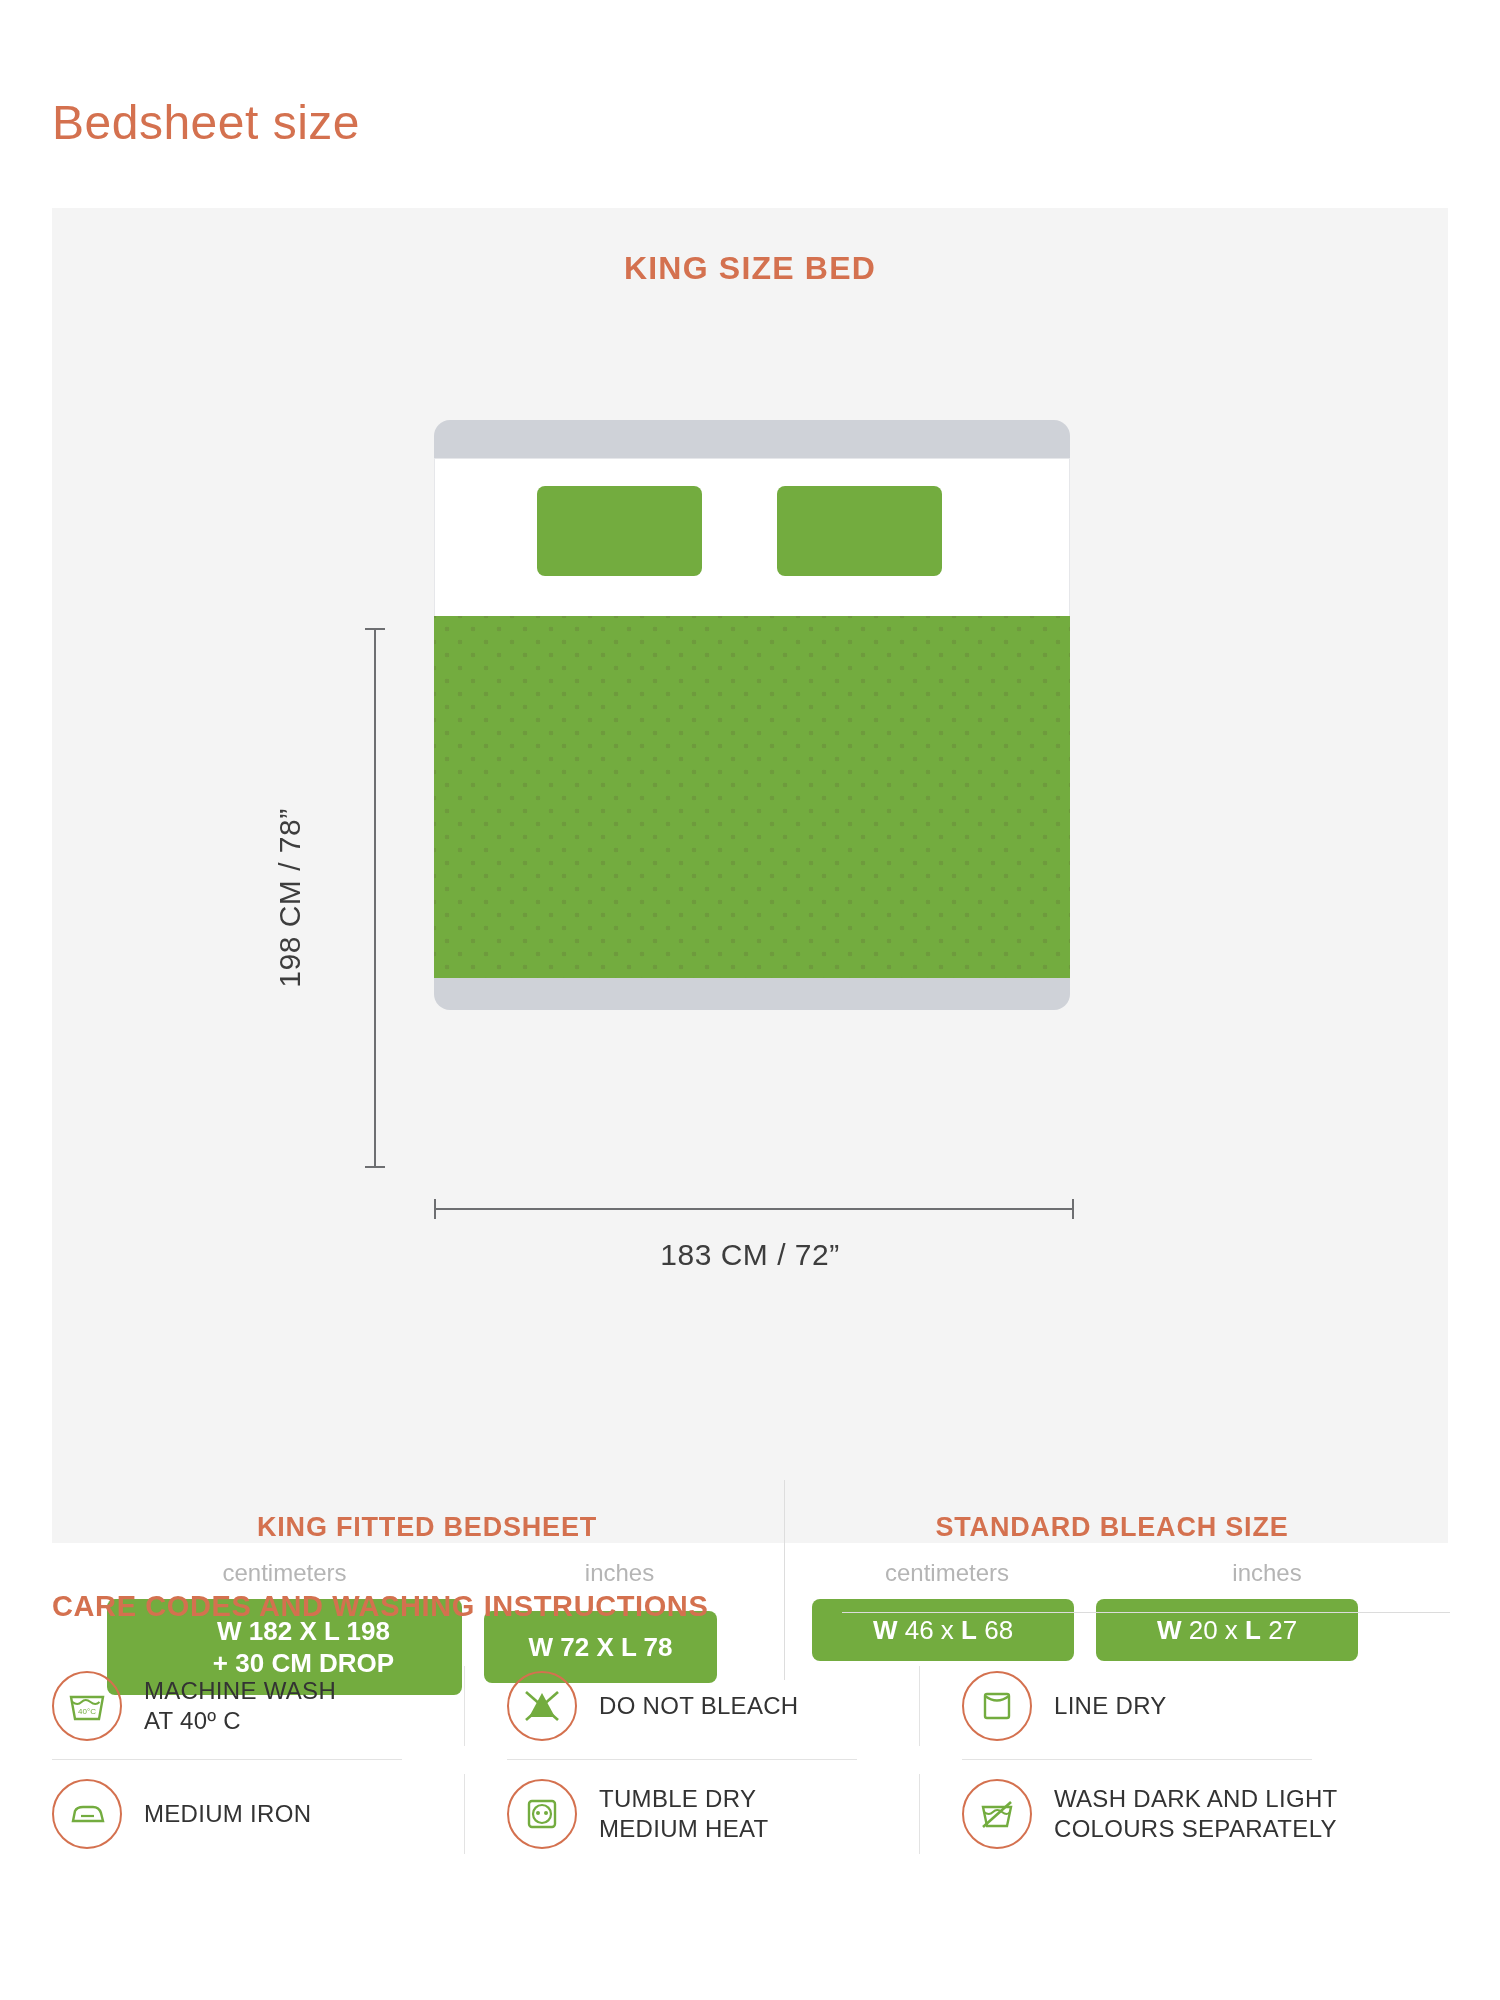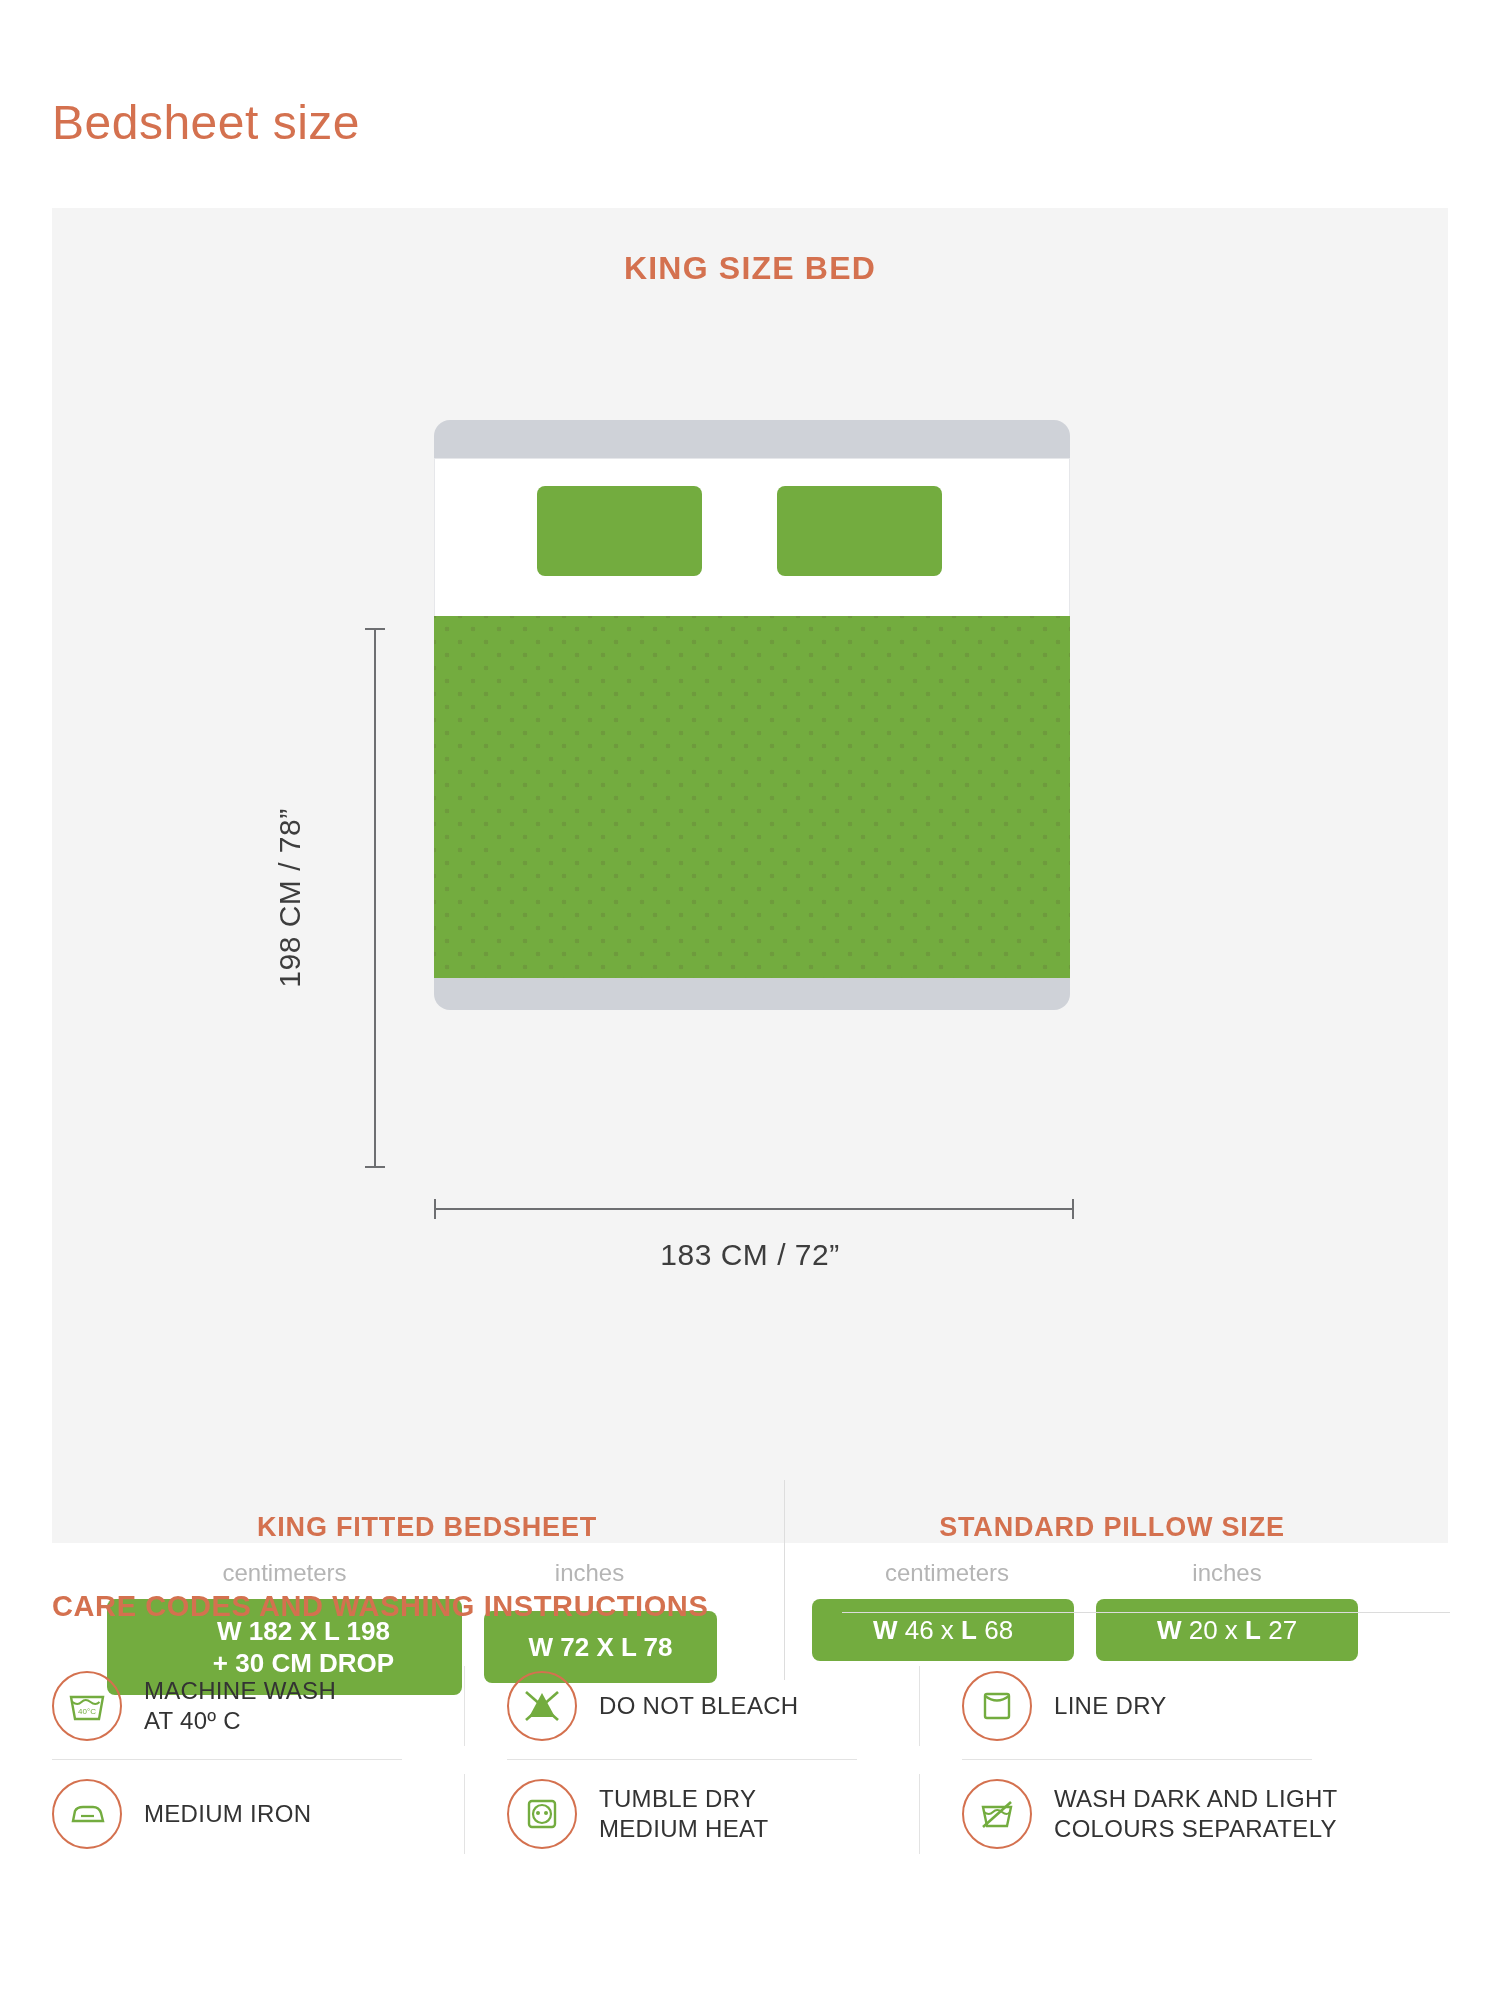--- a/index.html
+++ b/index.html
@@ -187,20 +187,21 @@
   .spec-heading {
     font-size: 27px;
     font-weight: bold;
     color: #d4714f;
     text-align: center;
     letter-spacing: 0.8px;
   }
   .unit-row {
     display: flex;
     margin-top: 16px;
+    justify-content: space-between;
   }
   .unit-label {
     font-size: 24px;
     color: #b5b5b5;
     text-align: center;
   }
   .chip-row {
     display: flex;
     margin-top: 12px;
   }
@@ -350,21 +351,21 @@
           <div>
             <div>W 182 X L 198</div>
             <div>+ 30 CM DROP</div>
           </div>
         </div>
         <div class="chip chip-in">W 72 X L 78</div>
       </div>
     </div>
 
     <div class="spec-group right">
-      <div class="spec-heading">STANDARD PILLOW SIZE</div>
+      <div class="spec-heading">STANDARD BLEACH SIZE</div>
       <div class="unit-row">
         <div class="unit-label unit-cm">centimeters</div>
         <div class="unit-label unit-in">inches</div>
       </div>
       <div class="chip-row">
         <div class="chip chip-cm">
           <b>W</b>&nbsp;<span class="light">46</span>&nbsp;<span class="light">x</span>&nbsp;<b>L</b>&nbsp;<span class="light">68</span>
         </div>
         <div class="chip chip-in">
           <b>W</b>&nbsp;<span class="light">20</span>&nbsp;<span class="light">x</span>&nbsp;<b>L</b>&nbsp;<span class="light">27</span>

